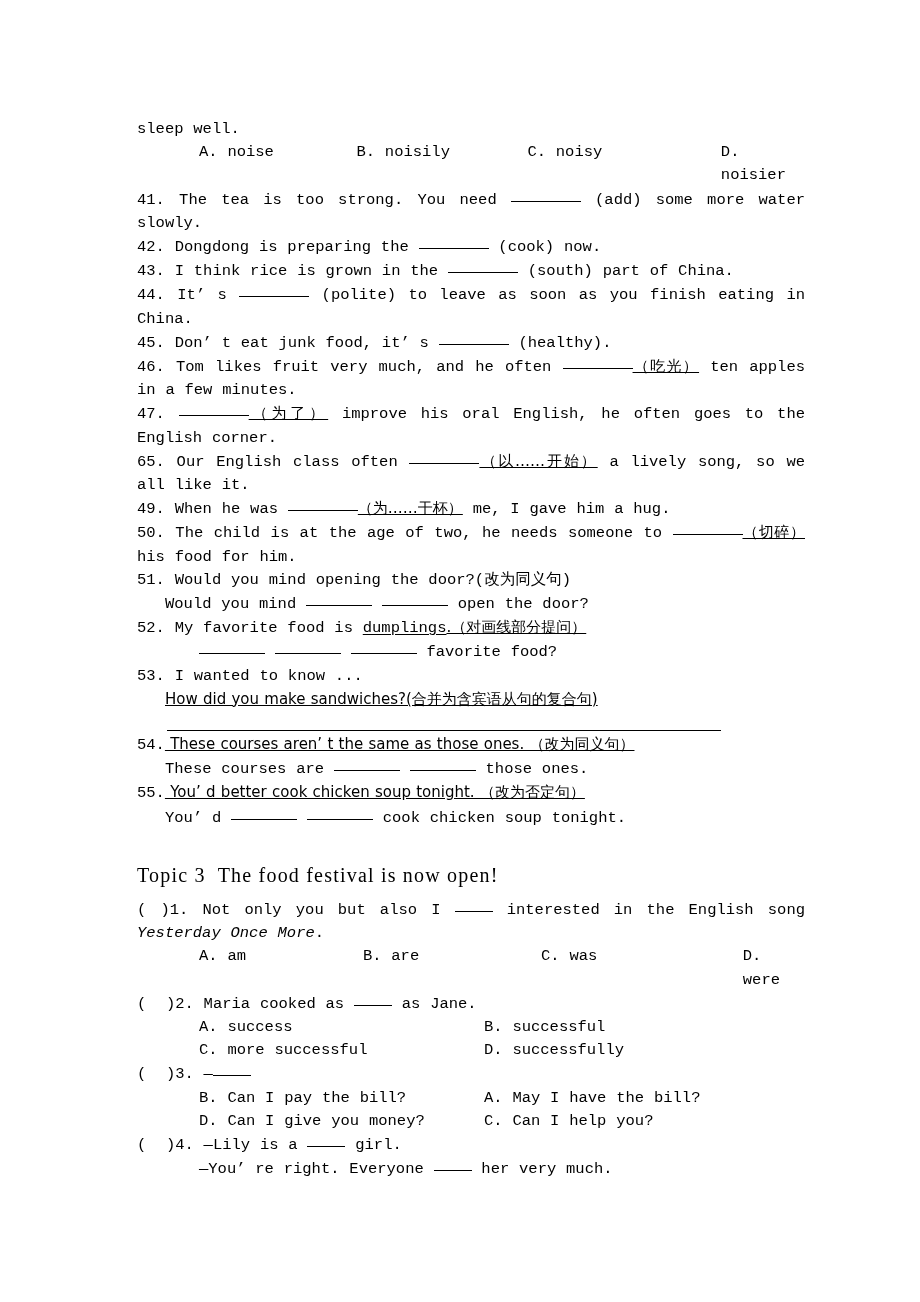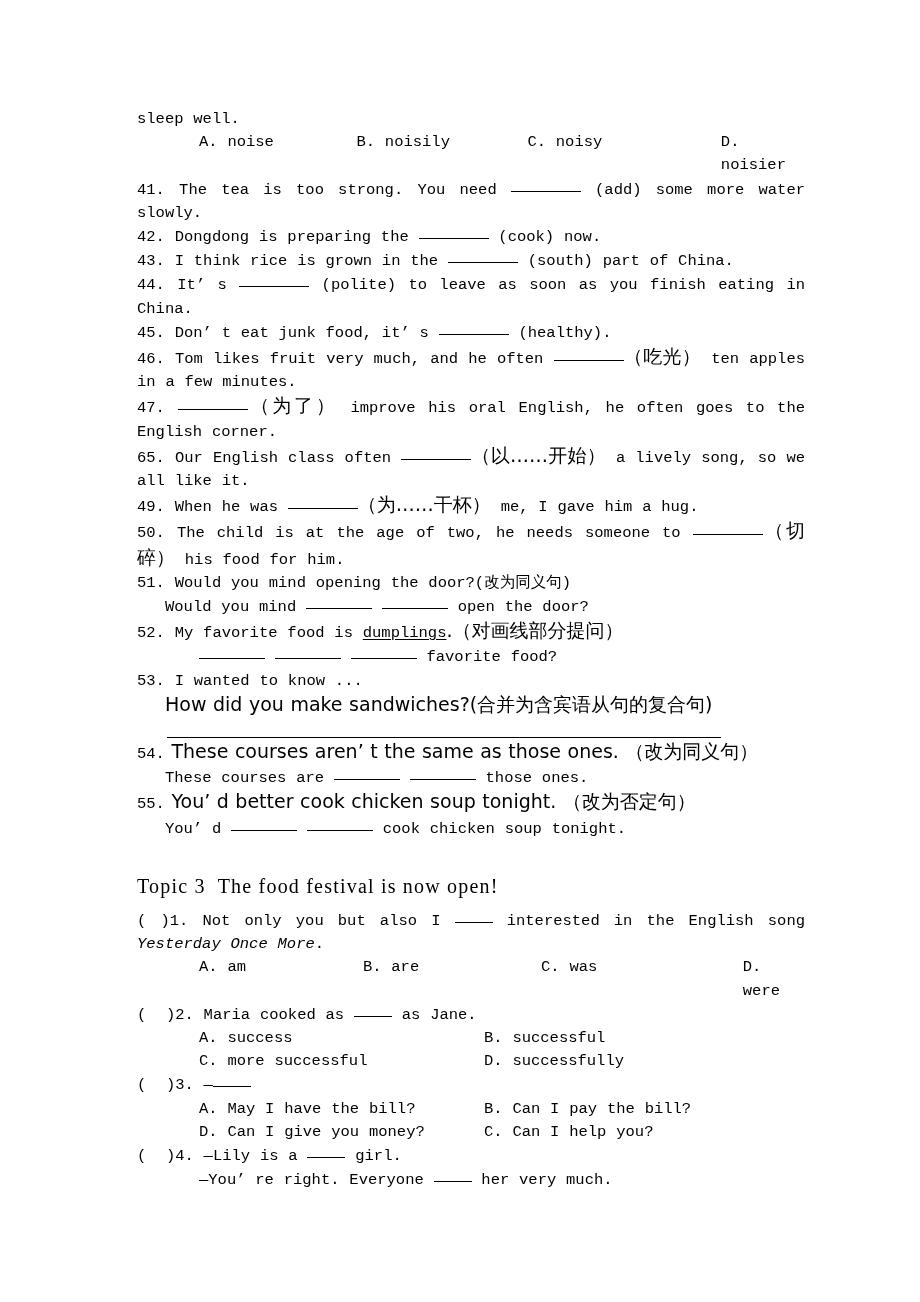--- a/index.html
+++ b/index.html
@@ -12,21 +12,21 @@
     width: 920px;
     height: 1302px;
     position: relative;
     font-family: "Liberation Mono", "DejaVu Sans Mono", monospace;
     color: #000000;
     overflow: hidden;
   }
   .page {
     position: absolute;
     left: 137px;
-    top: 108px;
+    top: 118px;
     width: 668px;
   }
 
   
   .ln {
     font-family: "Liberation Mono", "DejaVu Sans Mono", monospace;
     font-size: 15.5px;
     line-height: 23.2px;
     letter-spacing: 0px;
     white-space: normal;
@@ -59,21 +59,22 @@
     margin-top: 17px;
     margin-bottom: 2px;
   }
 
   .u { text-decoration: underline; text-underline-offset: 2px; }
   .it { font-style: italic; }
 
   
   .cn {
     font-family: "DejaVu Sans", sans-serif;
-    font-size: 19px;
+    font-size: 15px;
+    text-decoration: underline;
   }
 
   
   .topic {
     font-family: "Liberation Serif", "DejaVu Serif", serif;
     font-size: 20px;
     line-height: 38px;
     letter-spacing: 1.2px;
     white-space: pre;
     margin-top: 26px;
@@ -162,22 +163,22 @@
     <span>A. success</span>
     <span>B. successful</span>
   </div>
   <div class="ln opts2">
     <span>C. more successful</span>
     <span>D. successfully</span>
   </div>
 
   <div class="ln nowrap"><span>(  )3.</span><span> —</span><span class="bl w38"></span></div>
   <div class="ln opts2">
+    <span>B. Can I pay the bill?</span>
     <span>A. May I have the bill?</span>
-    <span>B. Can I pay the bill?</span>
   </div>
   <div class="ln opts2">
     <span>D. Can I give you money?</span>
     <span>C. Can I help you?</span>
   </div>
 
   <div class="ln nowrap"><span>(  )4.</span><span> —Lily is a </span><span class="bl w38"></span><span> girl.</span></div>
   <div class="ln nowrap ind2"><span>—You’ re right. Everyone </span><span class="bl w38"></span><span> her very much.</span></div>
 
 </div>

